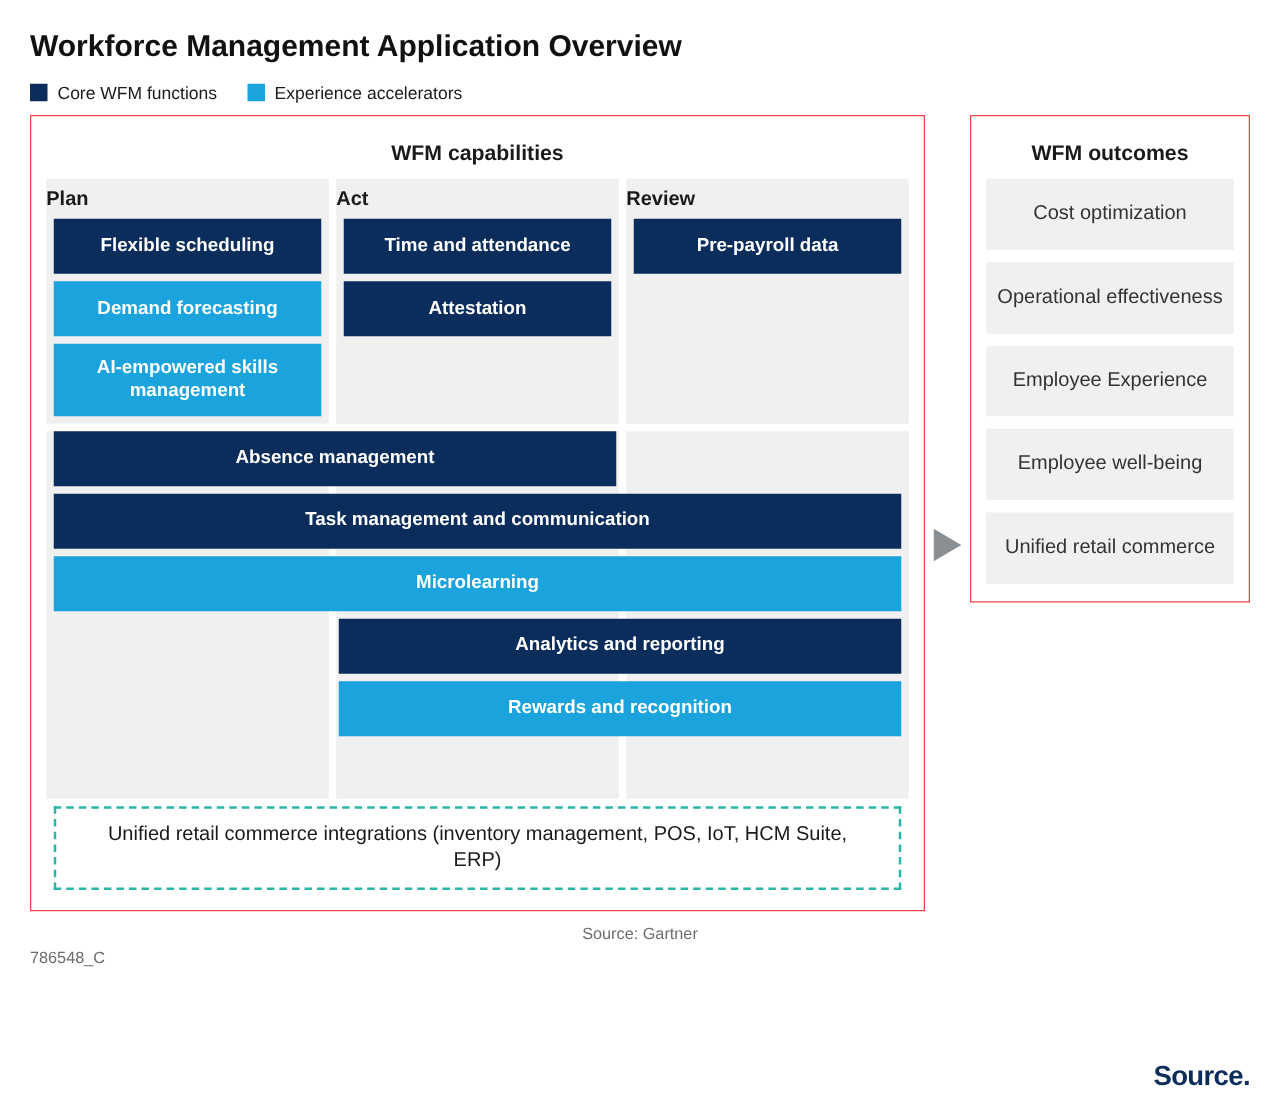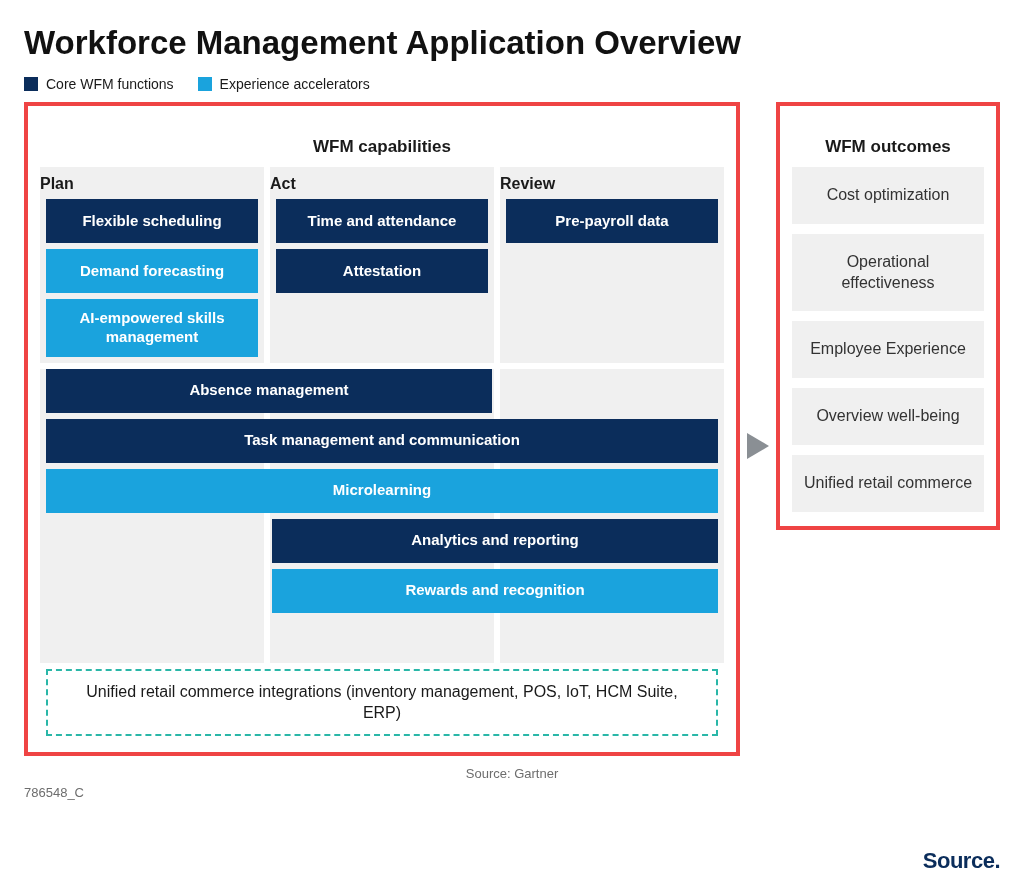--- a/index.html
+++ b/index.html
@@ -10,21 +10,21 @@
     font-family: Arial, Helvetica, sans-serif;
     color: #1a1a1a;
   }
   .page {
     width: 1024px;
     height: 892px;
     position: relative;
     padding: 24px 24px 0 24px;
   }
   .title {
-    font-size: 33px;
+    font-size: 24px;
     font-weight: 700;
     margin: 0 0 14px 0;
     color: #111;
   }
   .legend {
     display: flex;
     gap: 24px;
     align-items: center;
     font-size: 14px;
     margin-bottom: 10px;
@@ -35,22 +35,22 @@
   .sw-light { background: #1aa3dd; }
 
   .layout {
     display: flex;
     align-items: flex-start;
     gap: 0;
     position: relative;
   }
 
   .panel {
-    border: 4px solid #ef4444;
-    padding: 25px 12px 14px 12px;
+    border: 1px solid #ef4444;
+    padding: 14px 12px 14px 12px;
   }
   .panel-header {
     text-align: center;
     font-weight: 700;
     font-size: 17px;
     padding: 6px 0 10px 0;
   }
 
   .caps-panel {
     width: 716px;
@@ -271,21 +271,21 @@
         <polygon points="4,2 26,15 4,28" fill="#8a8f94"></polygon>
       </svg>
     </div>
 
     <div class="panel outcomes-panel">
       <div class="panel-header">WFM outcomes</div>
       <div>
         <div class="outcome-item">Cost optimization</div>
         <div class="outcome-item">Operational effectiveness</div>
         <div class="outcome-item">Employee Experience</div>
-        <div class="outcome-item">Overview well-being</div>
+        <div class="outcome-item">Employee well-being</div>
         <div class="outcome-item">Unified retail commerce</div>
       </div>
     </div>
 
   </div>
 
   <div class="source">Source: Gartner</div>
   <div class="fig-id">786548_C</div>
 
   <div class="gartner-logo">

